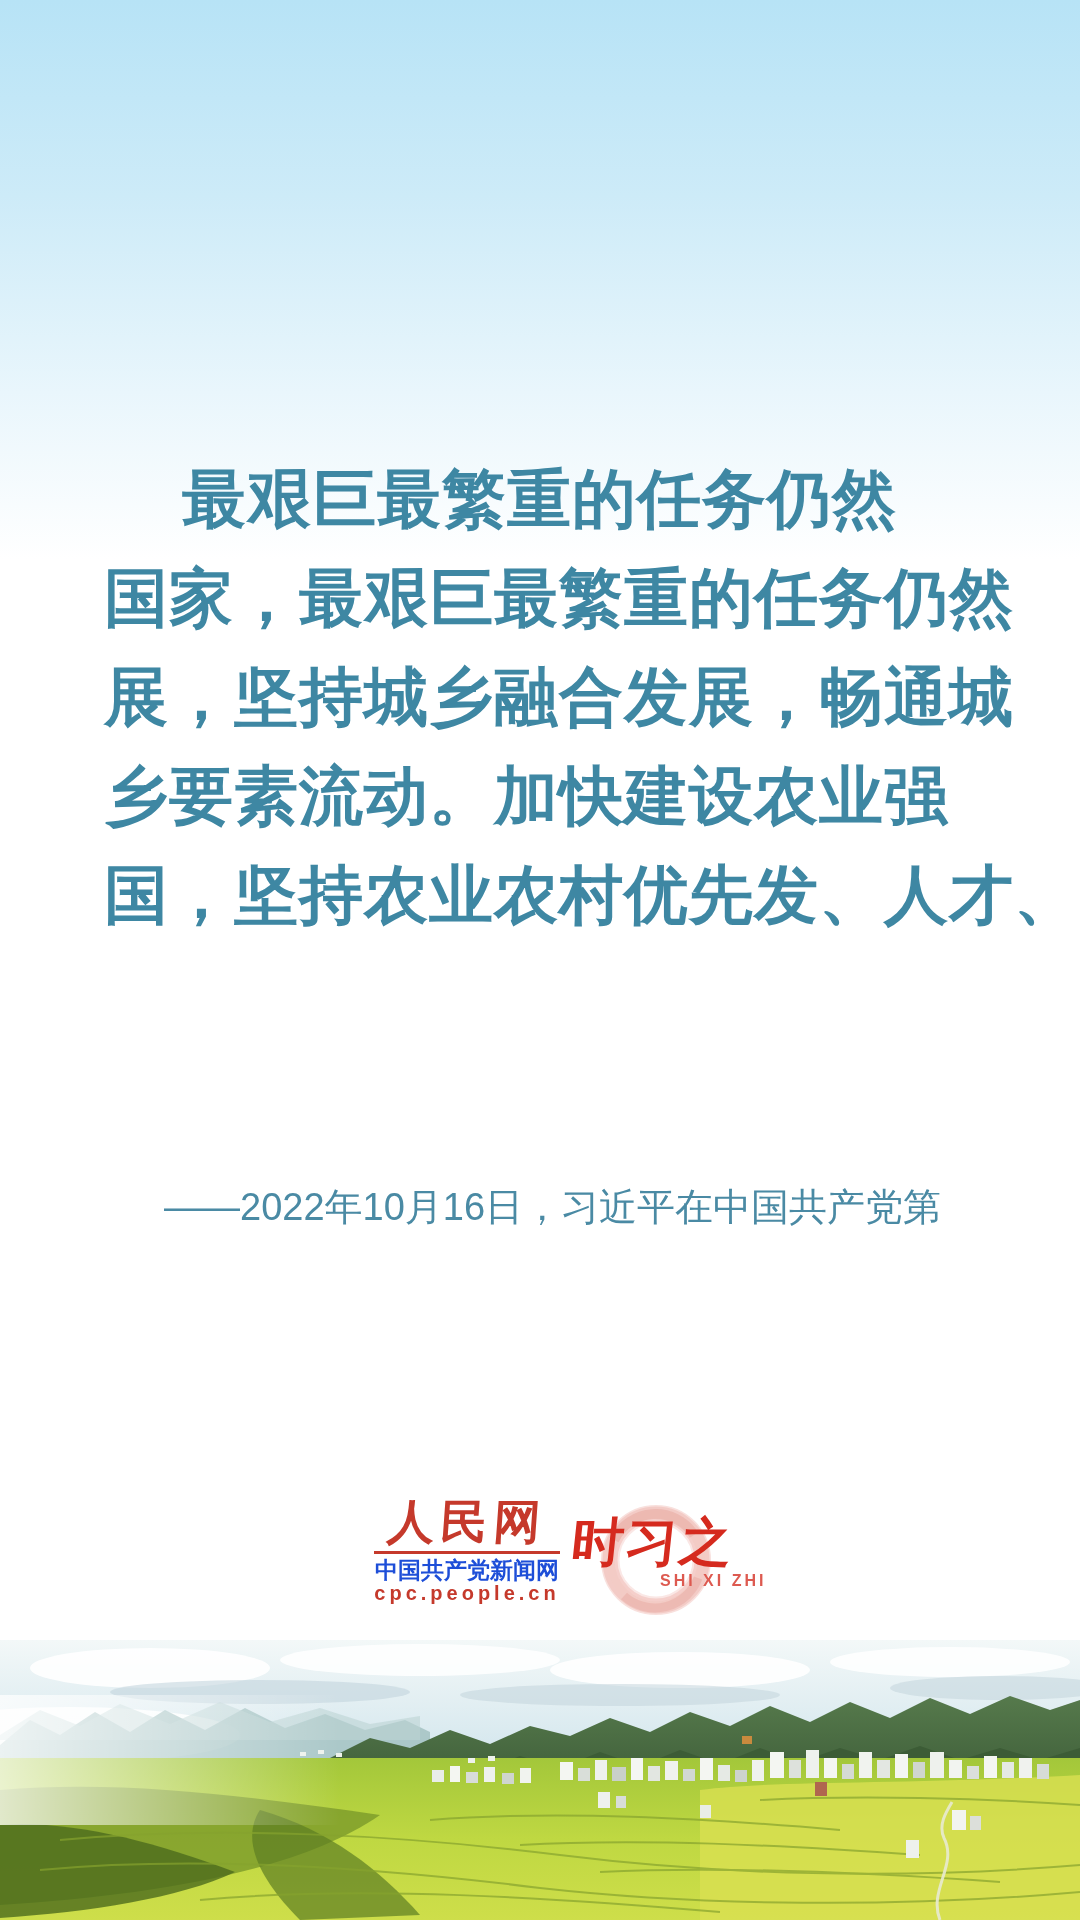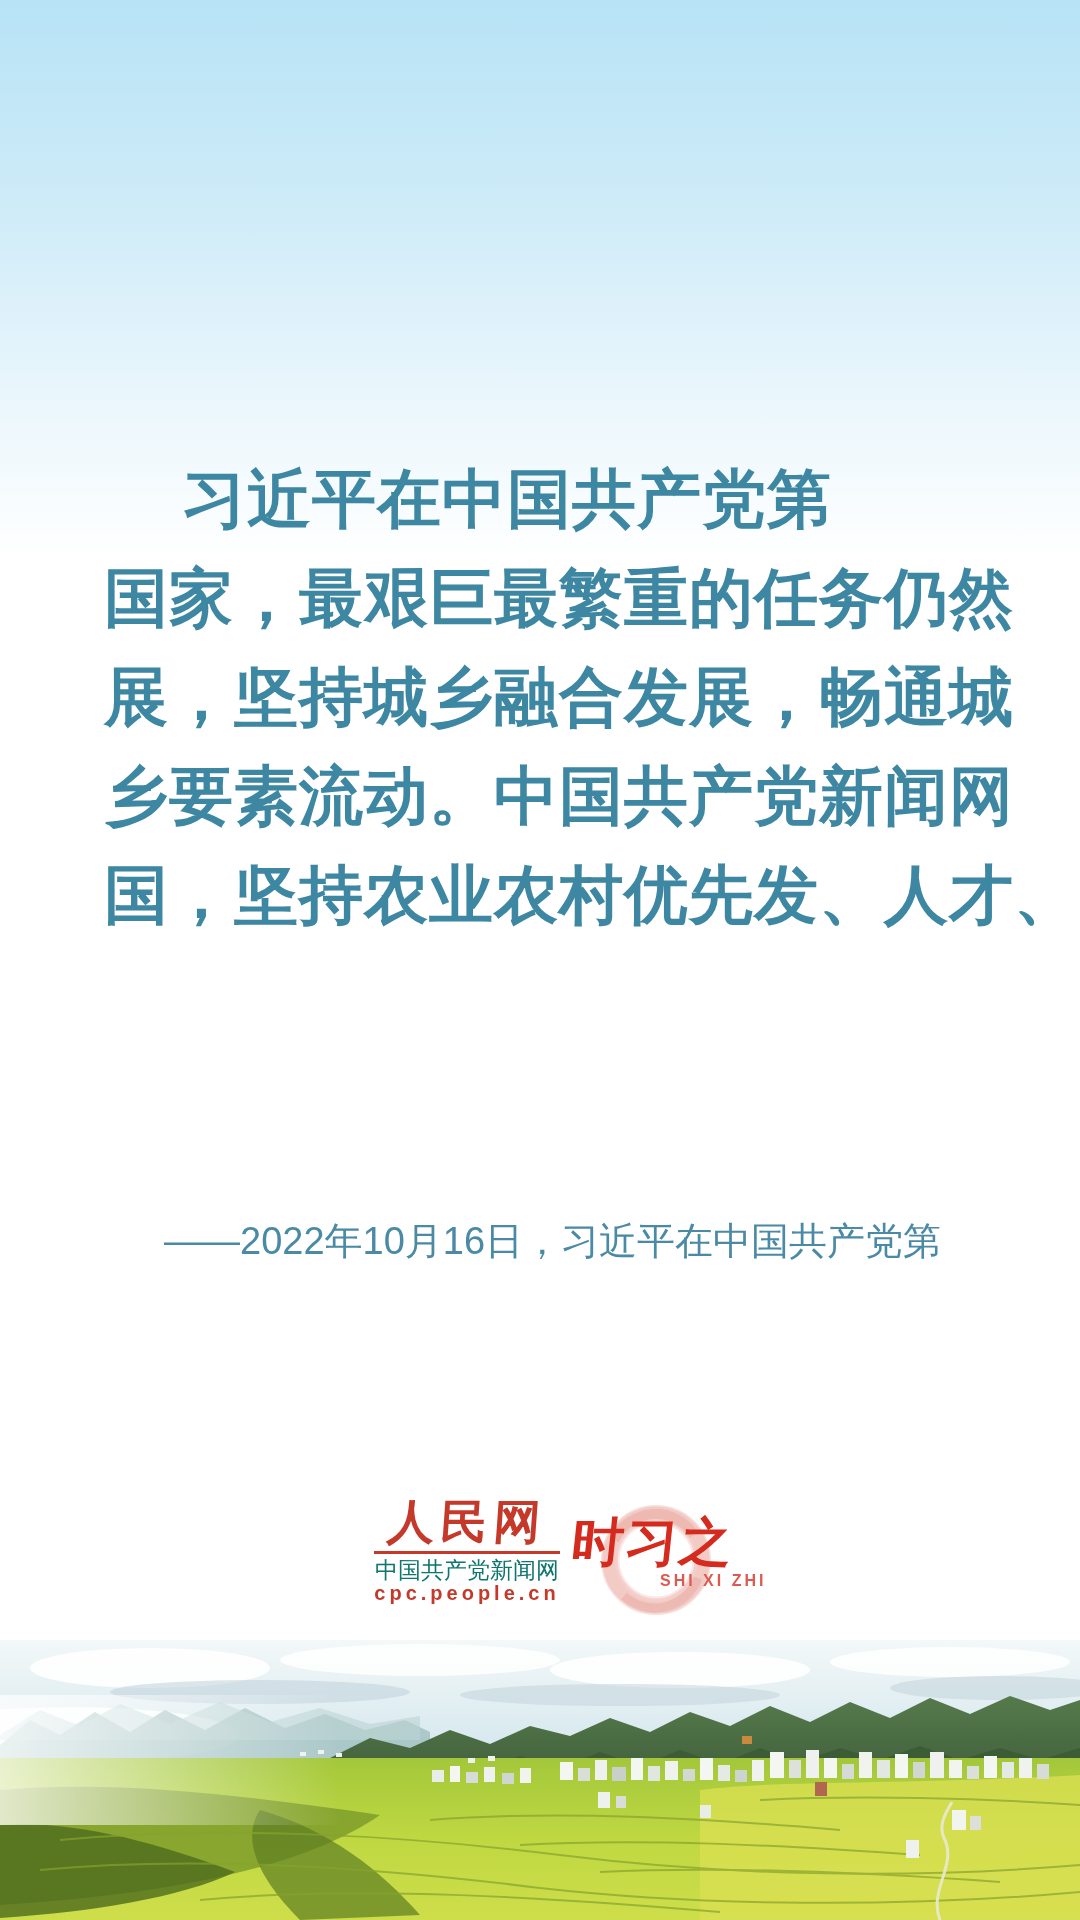--- a/index.html
+++ b/index.html
@@ -20,34 +20,34 @@
   .quote{
     position:absolute;left:104px;top:450px;width:880px;
     color:#3e87a3;font-weight:700;font-size:64px;line-height:99px;
     letter-spacing:1px;white-space:nowrap;
   }
   .qline{height:99px;}
   .qline.indent{padding-left:78px;}
 
   
   .attribution{
-    position:absolute;left:100px;top:1216px;width:800px;
+    position:absolute;left:100px;top:1182px;width:800px;
     color:#4a8aa4;font-weight:400;font-size:38px;line-height:50px;
     white-space:nowrap;
   }
   .aline.first{padding-left:64px;}
 
   
   .people-logo{position:absolute;left:372px;top:1496px;width:190px;text-align:center;}
   .pd-script{
     color:#c5392b;font-weight:700;font-size:47px;line-height:52px;
     transform:skewX(-4deg);letter-spacing:6px;
   }
   .pd-rule{height:3px;background:#c5392b;margin:3px 2px 4px 2px;}
-  .pd-sub{color:#0f766e;font-weight:400;font-size:23px;line-height:25px;letter-spacing:0px;}
+  .pd-sub{color:#1d4ed8;font-weight:700;font-size:23px;line-height:25px;letter-spacing:0px;}
   .pd-url{color:#c5392b;font-weight:700;font-size:20px;line-height:20px;letter-spacing:4px;}
 
   
   .sxz-logo{position:absolute;left:572px;top:1492px;width:170px;height:130px;}
   .sxz-ring{position:absolute;left:22px;top:8px;}
   .sxz-name{
     position:absolute;left:0px;top:22px;width:170px;
     color:#d52a1e;font-weight:700;font-size:52px;line-height:56px;
     transform:skewX(-6deg);letter-spacing:2px;white-space:nowrap;
   }
@@ -60,24 +60,24 @@
   .landscape{position:absolute;left:0;bottom:0;width:1080px;height:280px;display:block;}
 </style>
 </head>
 <body>
 
 <div class="poster">
 
   <div class="bg-gradient"></div>
 
   <div class="quote">
-    <div class="qline indent">习近平在中国共产党第</div>
+    <div class="qline indent">最艰巨最繁重的任务仍然</div>
     <div class="qline">国家，最艰巨最繁重的任务仍然</div>
     <div class="qline">展，坚持城乡融合发展，畅通城</div>
-    <div class="qline">乡要素流动。中国共产党新闻网</div>
+    <div class="qline">乡要素流动。加快建设农业强</div>
     <div class="qline">国，坚持农业农村优先发、人才、</div>
   </div>
 
   <div class="attribution">
     <div class="aline first">——2022年10月16日，习近平在中国共产党第</div>
   </div>
 
   <div class="people-logo">
     <div class="pd-script">人民网</div>
     <div class="pd-rule"></div>

